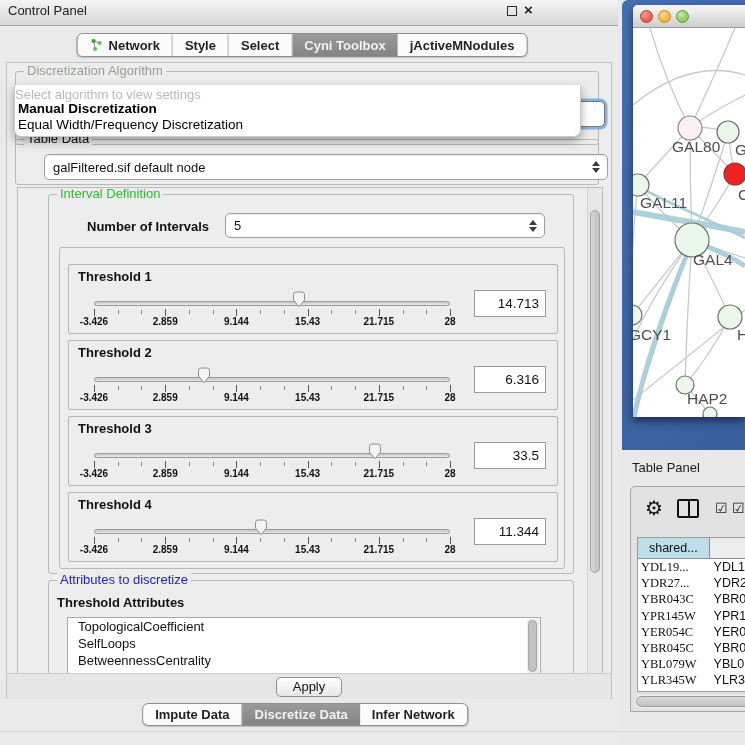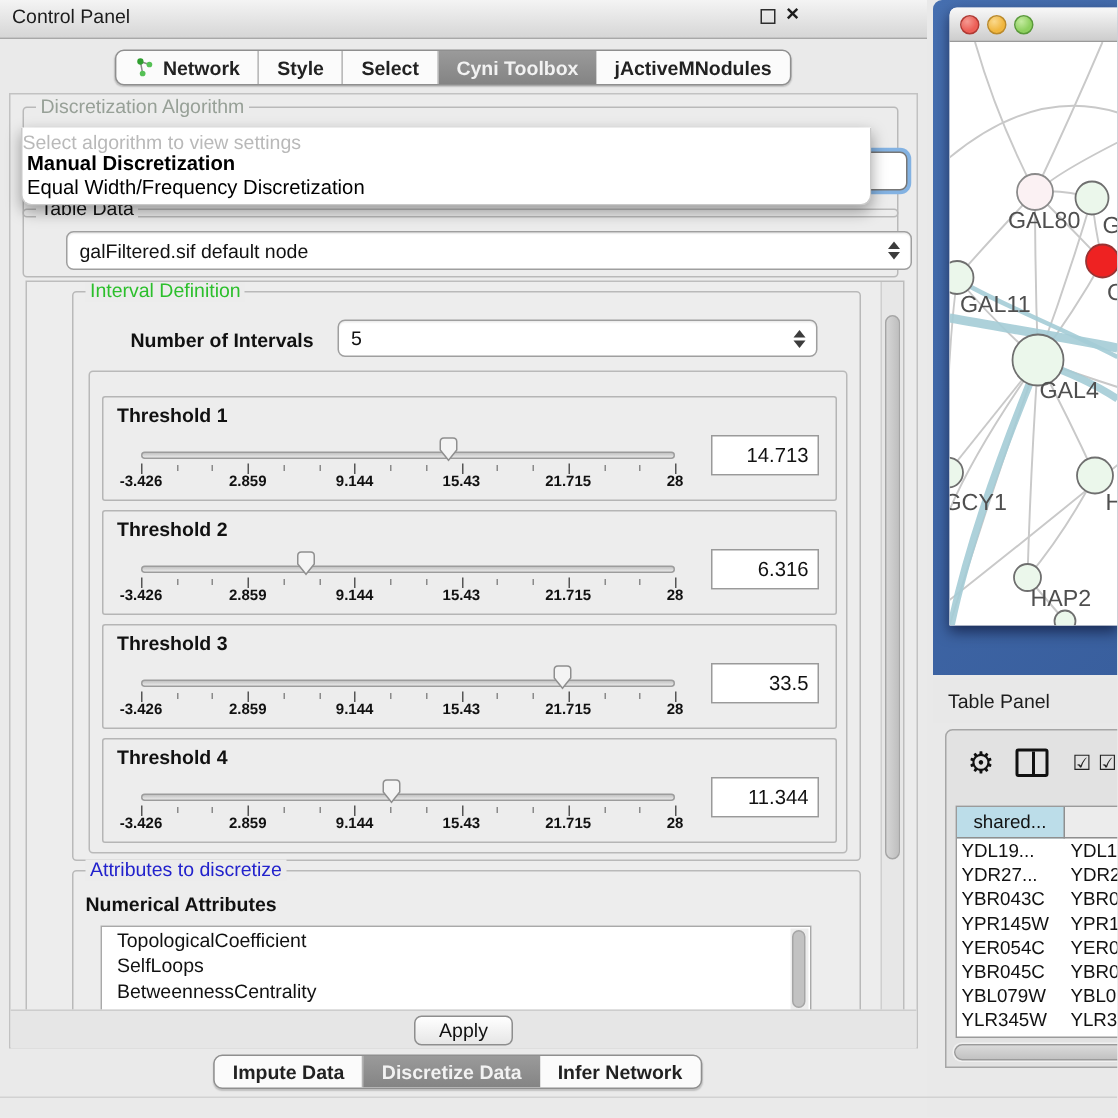--- a/index.html
+++ b/index.html
@@ -122,21 +122,21 @@
   .cb-icon { position:absolute; top:13px; font-size:14px; color:#222; }
   #cb1 { left:84px; } #cb2 { left:101px; }
 
   #tp-table { position:absolute; left:6px; top:50px; width:180px; height:155px; background:#fff; border:1px solid #9b9b9b; overflow:hidden; }
   .th-row { display:flex; height:21px; }
   .th-cell { font-size:12.5px; color:#111; text-align:center; line-height:20px; border-right:1px solid #8f8f8f; border-bottom:1px solid #8f8f8f; overflow:hidden; white-space:nowrap; }
   .th-c1 { width:74px; background:#bcdde9; }
   .th-c2 { width:110px; background:#ececec; }
   .td-row { display:flex; height:16.2px; }
   .td-cell { font-size:12.5px; color:#111; line-height:16px; white-space:nowrap; overflow:hidden; }
-  .td-c1 { width:74px; padding-left:3px; }
+  .td-c1 { width:74px; padding-left:3px;font-family:Liberation Serif, serif; }
   .td-c2 { width:110px; padding-left:4px; }
 
   #hscroll { position:absolute; left:4px; top:208px; width:126px; height:13px; background:#f0f0f0; border-radius:6px; }
   #hscroll .thumb { position:absolute; left:1px; top:0.5px; width:124px; height:11px;
      background:linear-gradient(#dadada,#c2c2c2); border:1px solid #9a9a9a; border-radius:6px; }
 </style>
 </head>
 <body>
 
 <div id="root">
@@ -322,21 +322,21 @@
                 <svg class="thr-thumb" width="16" height="17" viewBox="0 0 16 17" style="left: 184.318px;">
                   <path d="M2.5 3.5 Q2.5 1 5 1 L11 1 Q13.5 1 13.5 3.5 L13.5 9 L8 15.8 L2.5 9 Z" fill="#f4f4f4" stroke="#8f8f8f" stroke-width="1"></path>
                 </svg>
                 <div class="thr-value">11.344</div>
               </div>
             </div>
         </div>
 
         <div id="attr-group" class="groupbox">
           <span class="grouptitle gt-blue">Attributes to discretize</span>
-          <span id="attr-sub">Numerical Attributes</span>
+          <span id="attr-sub">Threshold Attributes</span>
           <div id="attr-list">
 
           <div class="attr-item">TopologicalCoefficient</div>
               <div class="attr-item">SelfLoops</div>
               <div class="attr-item">BetweennessCentrality</div>
               <div id="attr-vscroll">
                 <div class="thumb"></div>
               </div>
             </div>
         </div>

